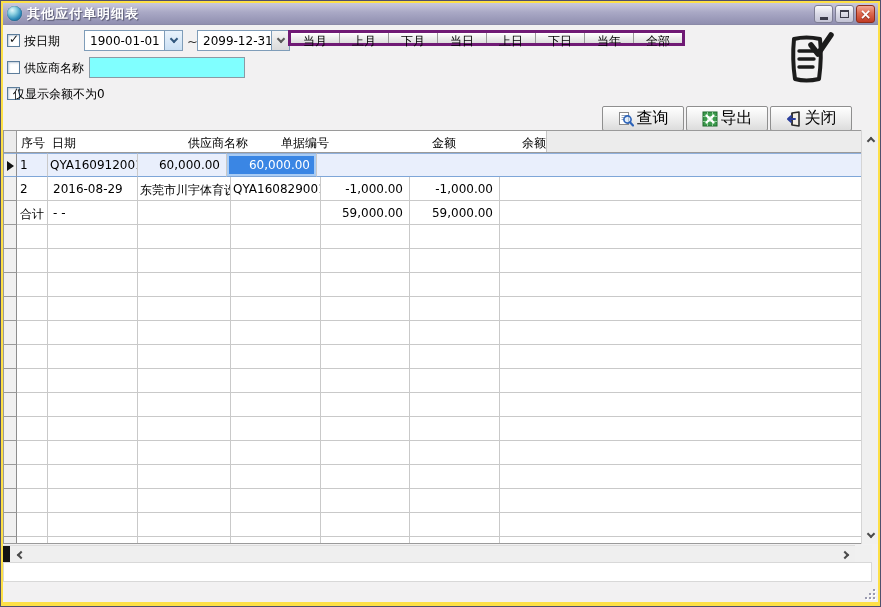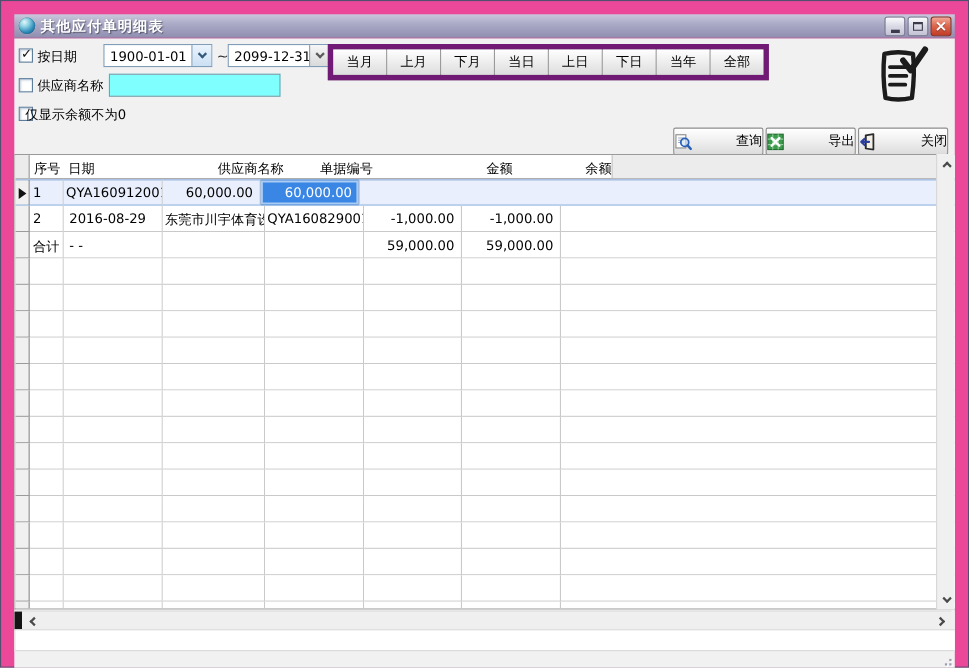--- a/index.html
+++ b/index.html
@@ -1,21 +1,21 @@
 <!DOCTYPE html>
 <html><head>
 <meta charset="utf-8">
 <style>
   * { margin:0; padding:0; box-sizing:border-box; }
   html,body { background:#d8d8e0; }
   body { font-family:"DejaVu Sans","Liberation Sans",sans-serif; font-size:12px; color:#000; }
 
   .window{
     position:relative; width:881px; height:607px;
-    border:1px solid #50506e; background:#ec4899; padding:12px;
+    border:1px solid #50506e; background:#fde047; padding:2px;
   }
   
   .titlebar{
     position:relative; height:22px;
     background:linear-gradient(#c9c8dc, #a9a8c5 45%, #908fb0);
     display:flex; align-items:center; padding:0 4px; border-bottom:1px solid #8b8aa8;
   }
   .orb{ width:15px; height:15px; border-radius:50%;
     background:radial-gradient(circle at 35% 28%, #e2f6fa 0%, #8fd2e2 28%, #2f8cba 62%, #14557f 100%);
     box-shadow:inset 0 0 1px #0c3b5c, 0 0 1px rgba(255,255,255,.7); margin-right:5px;}
@@ -40,32 +40,32 @@
 
   .combo{ position:absolute; height:21px; background:#fff; border:1px solid #7f9db9; display:flex; }
   .combo .val{ flex:1; padding:3px 2px 0 5px; font-size:12px; white-space:nowrap; overflow:hidden;}
   .combo .drop{ width:18px; border-left:1px solid #7f9db9; display:flex; align-items:center; justify-content:center; cursor:pointer;}
   .combo .drop.blue{ background:linear-gradient(#eaf3fc,#cbe0f4);}
   .combo .drop.gray{ background:linear-gradient(#f5f5f5,#dadada);}
   .chev{ width:6px; height:6px; border-right:2px solid #33597e; border-bottom:2px solid #33597e; transform:rotate(45deg); margin-top:-3px;}
   .drop.gray .chev{ border-color:#5a5a5a; }
   .tilde{ position:absolute; font-size:13px; color:#333; }
 
-  .quickbar{ position:absolute; left:285px; top:5px; height:33px; display:flex; border:5px solid #701a75; background:#9a9a9a; gap:1px;}
+  .quickbar{ position:absolute; left:285px; top:5px; height:16px; display:flex; border:3px solid #701a75; background:#9a9a9a; gap:1px;}
   .qbtn{ width:48px; background:linear-gradient(#fefefe,#ececec 55%,#dddddd); border:none;
     font-family:inherit; font-size:12px; color:#000; cursor:pointer; box-shadow:inset 0 1px 0 #fff;}
 
   .supplier-input{ position:absolute; left:86px; top:32px; width:156px; height:21px;
     background:#80ffff; border:1px solid #8a9aa5; font-family:inherit; font-size:12px; padding:0 4px;}
 
   .actions{ position:absolute; left:599px; top:81px; display:flex; gap:2px; }
   .abtn{ width:82px; height:25px; border:1px solid #8f8f8f; border-radius:2px;
     background:linear-gradient(#ffffff,#ededed 55%,#dcdcdc); box-shadow:inset 0 1px 0 #fff;
-    display:flex; align-items:center; justify-content:space-between; gap:3px;
-    font-family:Liberation Serif, serif; font-size:12px; cursor:pointer;}
+    display:flex; align-items:center; justify-content:center; gap:3px;
+    font-family:Liberation Serif, serif; font-size:16px; cursor:pointer;}
   .abtn svg{ display:block; }
 
   .report-logo{ position:absolute; left:782px; top:6px; width:50px; height:58px; }
 
   
   .grid{ position:absolute; left:0; top:105px; width:869px; height:414px;
     background:#fff; border:1px solid #9a9a9a; border-right:1px solid #c0c0c0; overflow:hidden; }
   .gheader{ display:flex; height:22px; background:#fff; border-bottom:1px solid #9a9a9a; }
   .gheader .hc{ padding:4px 0 0 4px; font-size:12px; white-space:nowrap; overflow:hidden; }
   .gheader .hfill{ flex:1; background:#ececec; border-left:1px solid #c6c6c6;}

